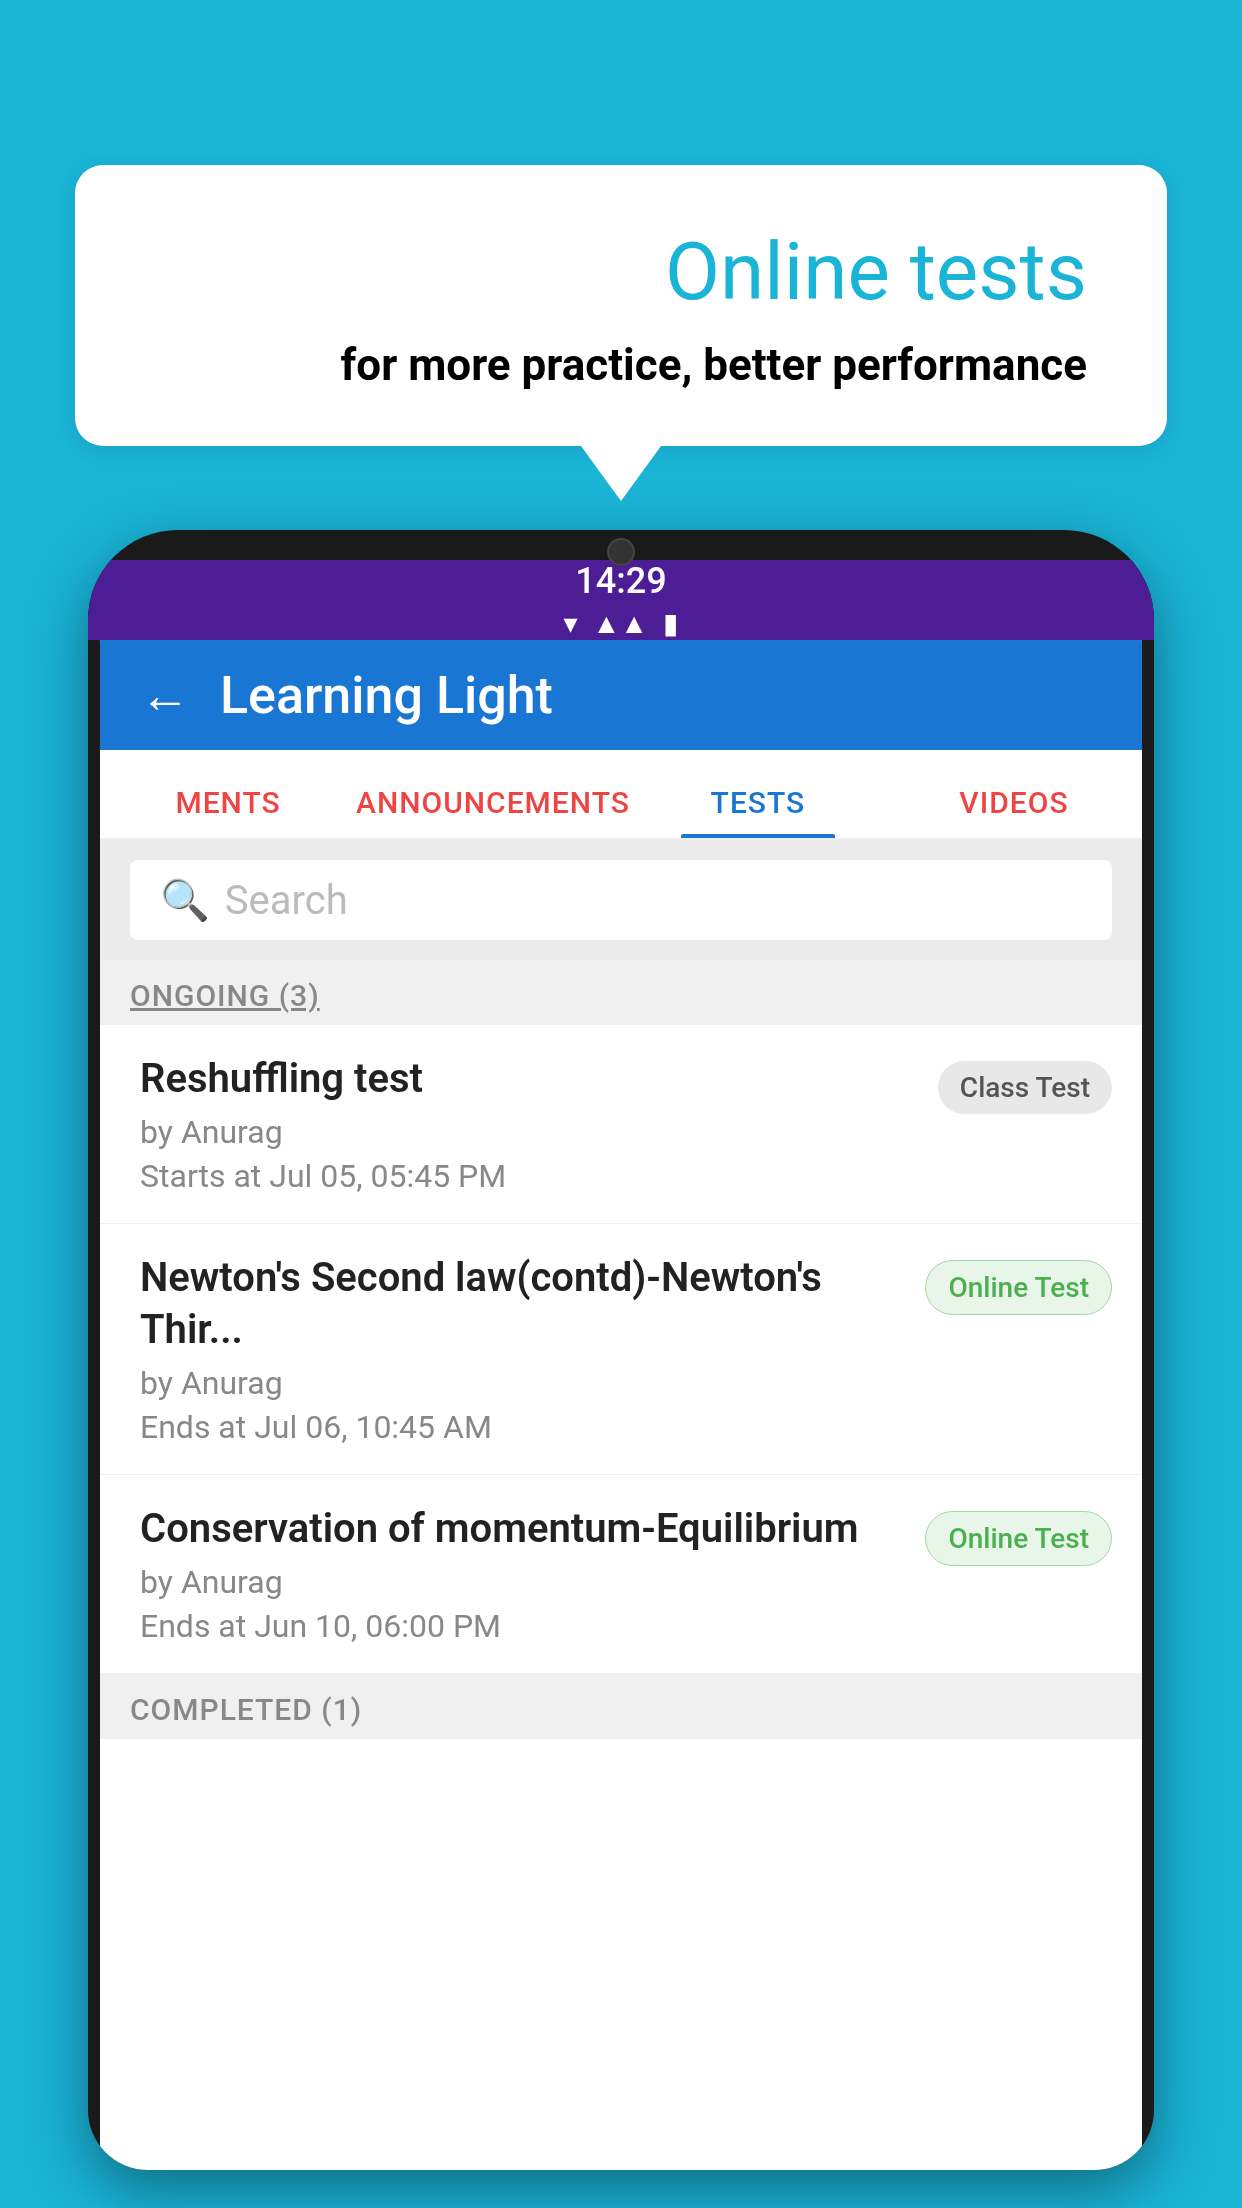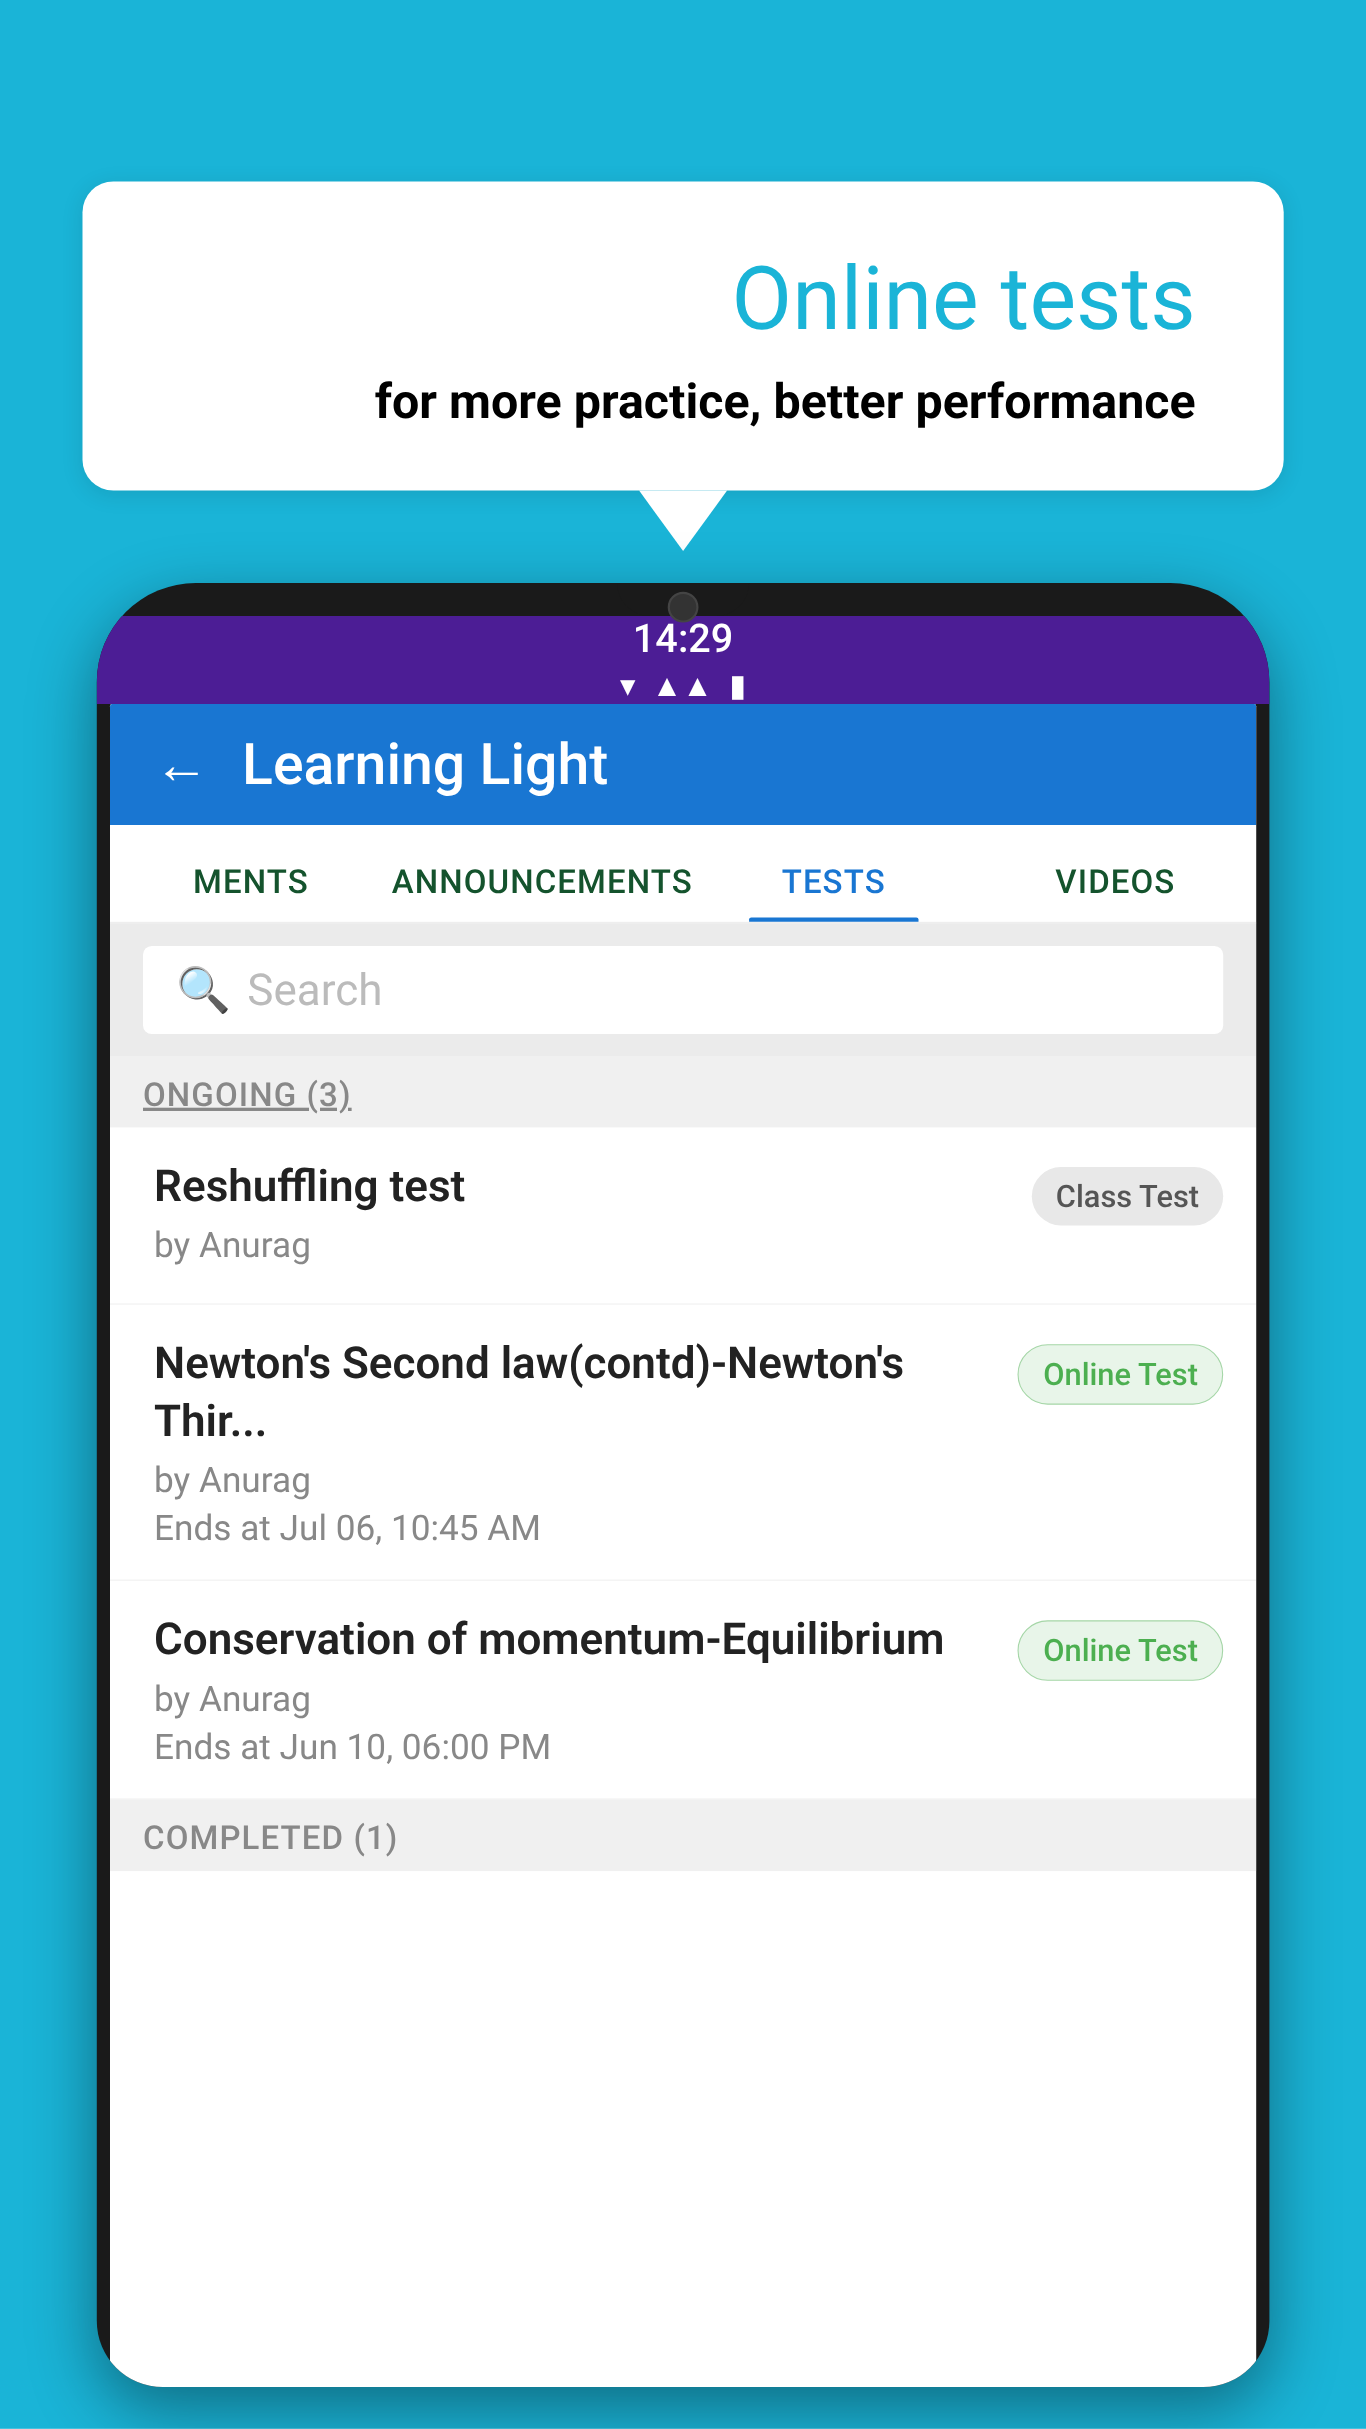--- a/index.html
+++ b/index.html
@@ -161,21 +161,21 @@
       border-bottom: 2px solid #eee;
       height: 90px;
       align-items: flex-end;
     }
 
     .tab-item {
       flex: 1;
       text-align: center;
       font-size: 30px;
       font-weight: 500;
-      color: #14532d;
+      color: #ef4444;
       padding-bottom: 18px;
       letter-spacing: 1px;
       position: relative;
     }
 
     .tab-item.active {
       color: #1976d2;
     }
 
     .tab-item.active::after {
@@ -368,20 +368,21 @@
         </div>
 
         <div class="section-label">ONGOING (3)</div>
 
         <div class="test-list">
 
           <div class="test-item">
             <div class="test-item-content">
               <div class="test-title">Reshuffling test</div>
               <div class="test-author">by Anurag</div>
+              <div class="test-date">Starts at  Jul 05, 05:45 PM</div>
             </div>
             <span class="test-badge badge-class-test">Class Test</span>
           </div>
 
           <div class="test-item">
             <div class="test-item-content">
               <div class="test-title">Newton's Second law(contd)-Newton's Thir...</div>
               <div class="test-author">by Anurag</div>
               <div class="test-date">Ends at  Jul 06, 10:45 AM</div>
             </div>

